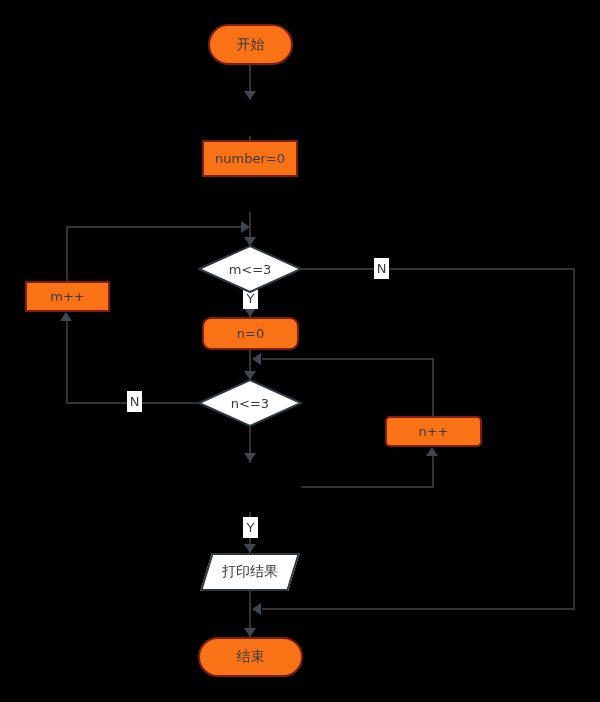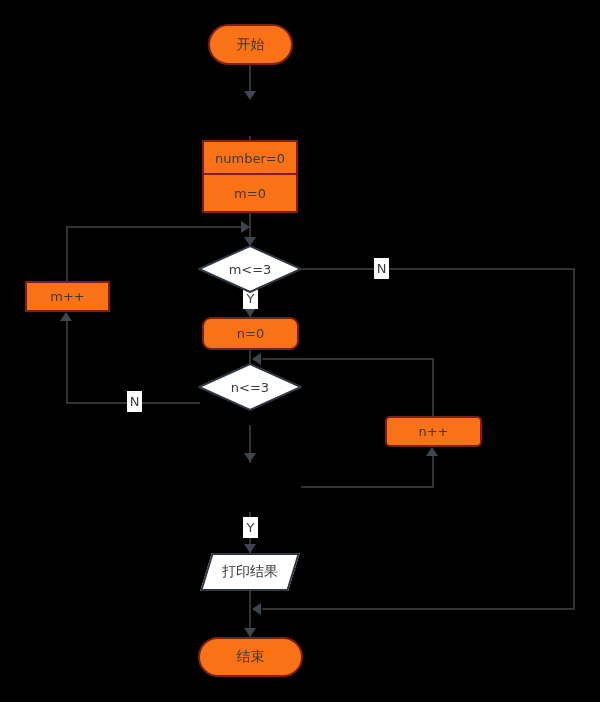--- a/index.html
+++ b/index.html
@@ -117,40 +117,37 @@
   </div>
 
   <div class="node terminator" style="left:208px;top:24px;width:85px;height:41px;">
     <span style="font-size:14px;">开始</span>
   </div>
 
   <div class="node" style="left:202px;top:100px;width:96px;height:37px;margin-top:40px;">
     <span>number=0</span>
   </div>
 
-  <div class="node" style="left:202px;top:173px;width:96px;height:40px;">
-    <span>m=0</span>
-  </div>
 
   <div class="diamond" style="left:198px;top:245px;width:104px;height:48px;">
     <svg width="104" height="48" viewBox="0 0 104 48">
       <polygon points="52,1 103,24 52,47 1,24" fill="#ffffff" stroke="#2f3640" stroke-width="2"></polygon>
     </svg>
     <span class="dlabel">m&lt;=3</span>
   </div>
 
   <div class="node" style="left:25px;top:281px;width:85px;height:31px;">
     <span>m++</span>
   </div>
 
   <div class="node" style="left:202px;top:317px;width:97px;height:33px;border-radius:9px;">
     <span>n=0</span>
   </div>
 
-  <div class="diamond" style="left:198px;top:363px;width:104px;height:48px;">
+  <div class="diamond" style="left:198px;top:379px;width:104px;height:48px;">
     <svg width="104" height="48" viewBox="0 0 104 48">
       <polygon points="52,1 103,24 52,47 1,24" fill="#ffffff" stroke="#2f3640" stroke-width="2"></polygon>
     </svg>
     <span class="dlabel">n&lt;=3</span>
   </div>
 
   <div class="node rounded" style="left:385px;top:416px;width:97px;height:31px;">
     <span>n++</span>
   </div>
 

